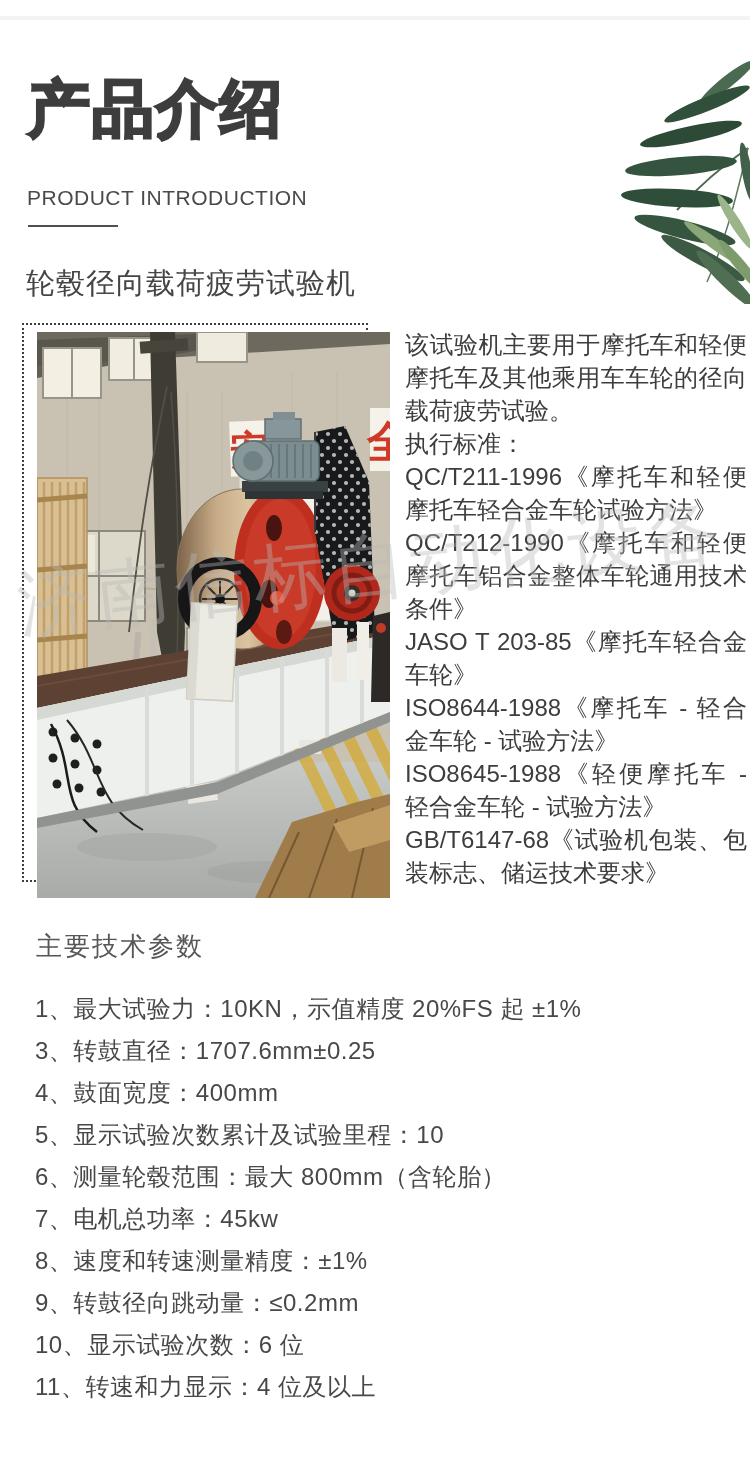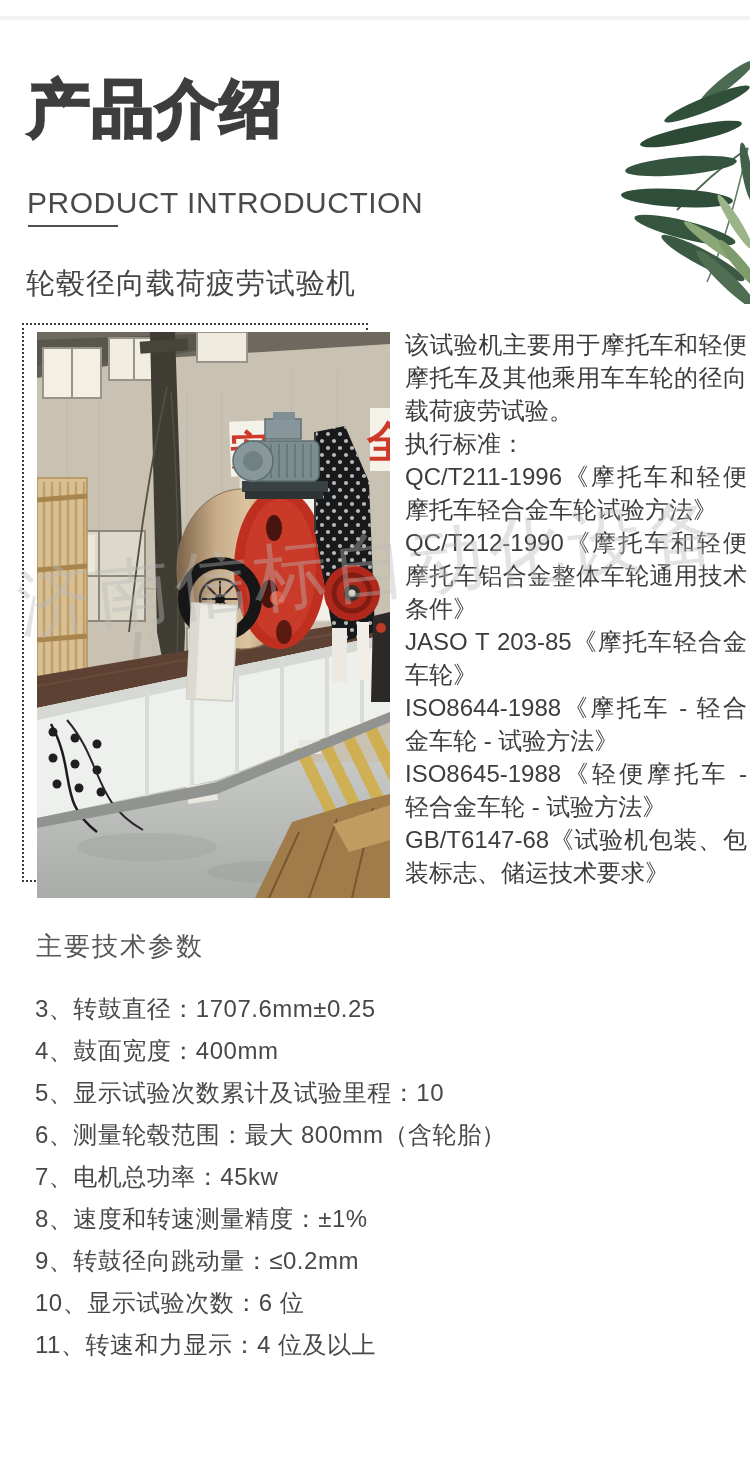--- a/index.html
+++ b/index.html
@@ -16,21 +16,21 @@
 
   
   .title-cn{
     position:absolute;left:28px;top:56px;
     font-size:62px;line-height:1.2;font-weight:900;
     color:#3d3d3d;letter-spacing:2px;
     -webkit-text-stroke:2.5px #3d3d3d;
   }
   .title-en{
     position:absolute;left:27px;top:170px;
-    font-size:30px;color:#4a4a4a;letter-spacing:0.5px;font-weight:400;
+    font-size:21px;color:#4a4a4a;letter-spacing:0.5px;font-weight:400;
     white-space:nowrap;
   }
   .title-underline{
     position:absolute;left:28px;top:209px;width:90px;height:2px;background:#4f4f4f;
   }
   .product-name{
     position:absolute;left:26px;top:248px;
     font-size:29px;color:#454545;letter-spacing:1px;white-space:nowrap;text-align:right;
   }
 
@@ -305,20 +305,21 @@
     <p>JASO T 203-85《摩托车轻合金车轮》</p>
     <p>ISO8644-1988《摩托车 - 轻合金车轮 - 试验方法》</p>
     <p>ISO8645-1988《轻便摩托车 - 轻合金车轮 - 试验方法》</p>
     <p>GB/T6147-68《试验机包装、包装标志、储运技术要求》</p>
   </div>
 
   <div class="watermark">济南信标自动化设备</div>
 
   <div class="specs-heading">主要技术参数</div>
   <div class="specs-list">
+    <div class="spec-item">1、最大试验力：10KN，示值精度 20%FS 起 ±1%</div>
     <div class="spec-item">3、转鼓直径：1707.6mm±0.25</div>
     <div class="spec-item">4、鼓面宽度：400mm</div>
     <div class="spec-item">5、显示试验次数累计及试验里程：10</div>
     <div class="spec-item">6、测量轮毂范围：最大 800mm（含轮胎）</div>
     <div class="spec-item">7、电机总功率：45kw</div>
     <div class="spec-item">8、速度和转速测量精度：±1%</div>
     <div class="spec-item">9、转鼓径向跳动量：≤0.2mm</div>
     <div class="spec-item">10、显示试验次数：6 位</div>
     <div class="spec-item">11、转速和力显示：4 位及以上</div>
   </div>

